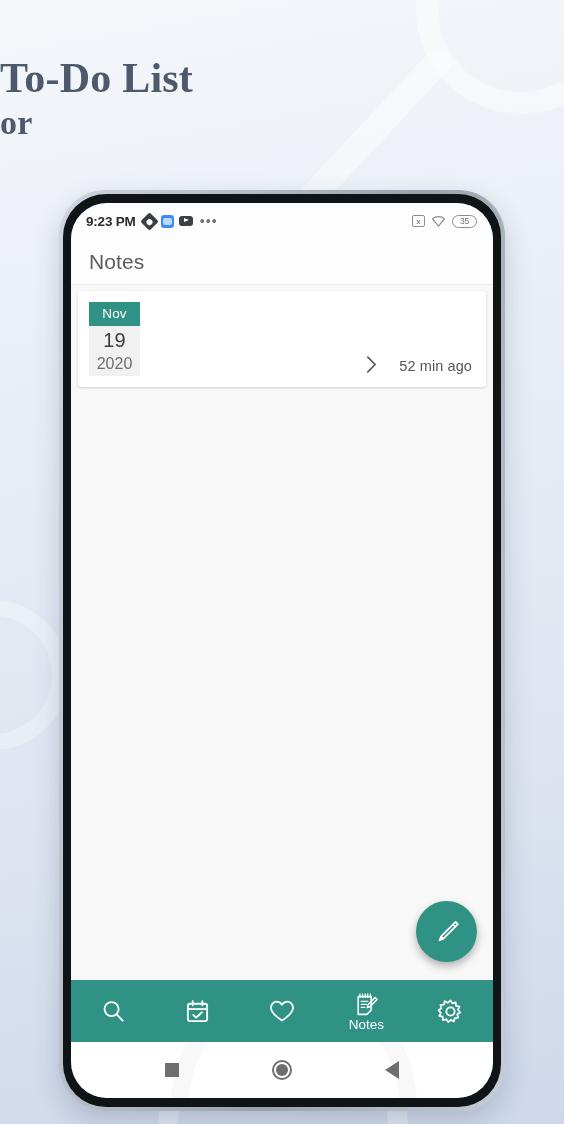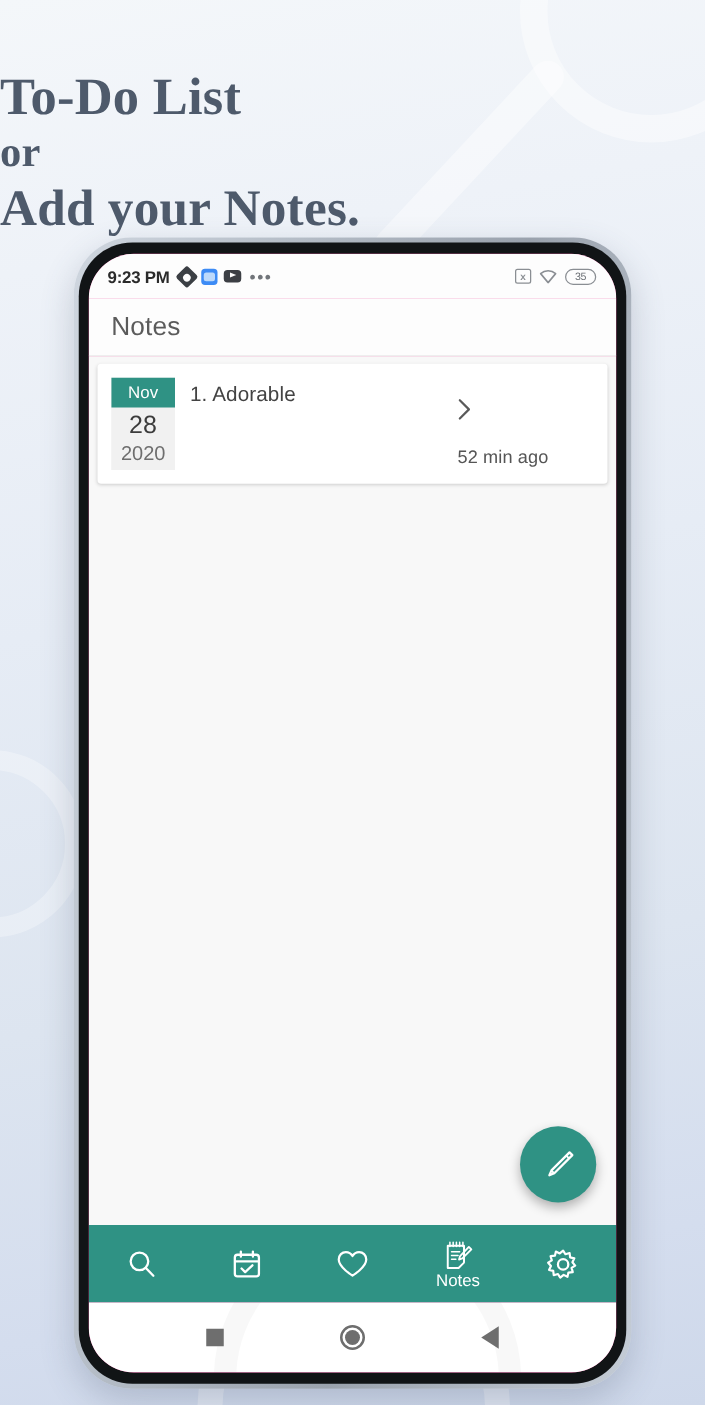--- a/index.html
+++ b/index.html
@@ -93,21 +93,21 @@
     border-radius: 43px;
     background: #111416;
     padding: 9px 8px 9px 8px;
     position: relative;
     overflow: hidden;
   }
   .screen {
     width: 100%;
     height: 100%;
     border-radius: 36px;
-    background: #ec4899;
+    background: #3b82f6;
     overflow: hidden;
     position: relative;
     display: flex;
     flex-direction: column;
   }
 
   
   .statusbar {
     height: 36px;
     background: #fdfdfd;
@@ -277,22 +277,22 @@
     font-size: 16.5px;
     color: #434343;
     line-height: 24px;
     margin-top: 1px;
     letter-spacing: 0.1px;
   }
   .note-right {
     width: 108px;
     flex: none;
     display: flex;
-    flex-direction: column;
-    align-items: flex-start;
+    flex-direction: row;
+    align-items: flex-end;
     justify-content: space-between;
     padding: 16px 2px 2px 0;
   }
   .chevron {
     width: 11px; height: 19px;
     display: block;
   }
   .note-time {
     font-size: 14.5px;
     color: #555555;
@@ -389,21 +389,20 @@
 <div class="promo-bg">
   <div class="wm wm-top"></div>
   <div class="wm-top-handle"></div>
   <div class="wm wm-bottom"></div>
   <div class="wm wm-left"></div>
 </div>
 
 <div class="headline">
   <span class="l1">To-Do List</span>
   <span class="l2">or</span>
-  <span class="l3">Add your Notes.</span>
 </div>
 
 <div class="phone-outer">
   <div class="phone-frame">
 
     <div class="screen">
 
       <div class="statusbar">
         <span class="sb-time">9:23 PM</span>
         <span class="sb-left-icons">
@@ -424,25 +423,24 @@
 
       <div class="appbar">
         <span class="appbar-title">Notes</span>
       </div>
 
       <div class="list-area">
 
         <div class="note-card">
           <div class="date-badge">
             <div class="db-month">Nov</div>
-            <div class="db-day">28</div>
+            <div class="db-day">19</div>
             <div class="db-year">2020</div>
           </div>
           <div class="note-body">
-            <div class="note-sub">1. Adorable</div>
           </div>
           <div class="note-right">
             <svg class="chevron" viewBox="0 0 12 20">
               <path d="M2 2 L10 10 L2 18" fill="none" stroke="#5a5a5a" stroke-width="1.9" stroke-linecap="round" stroke-linejoin="round"></path>
             </svg>
             <span class="note-time">52 min ago</span>
           </div>
         </div>
 
         <div class="fab">

